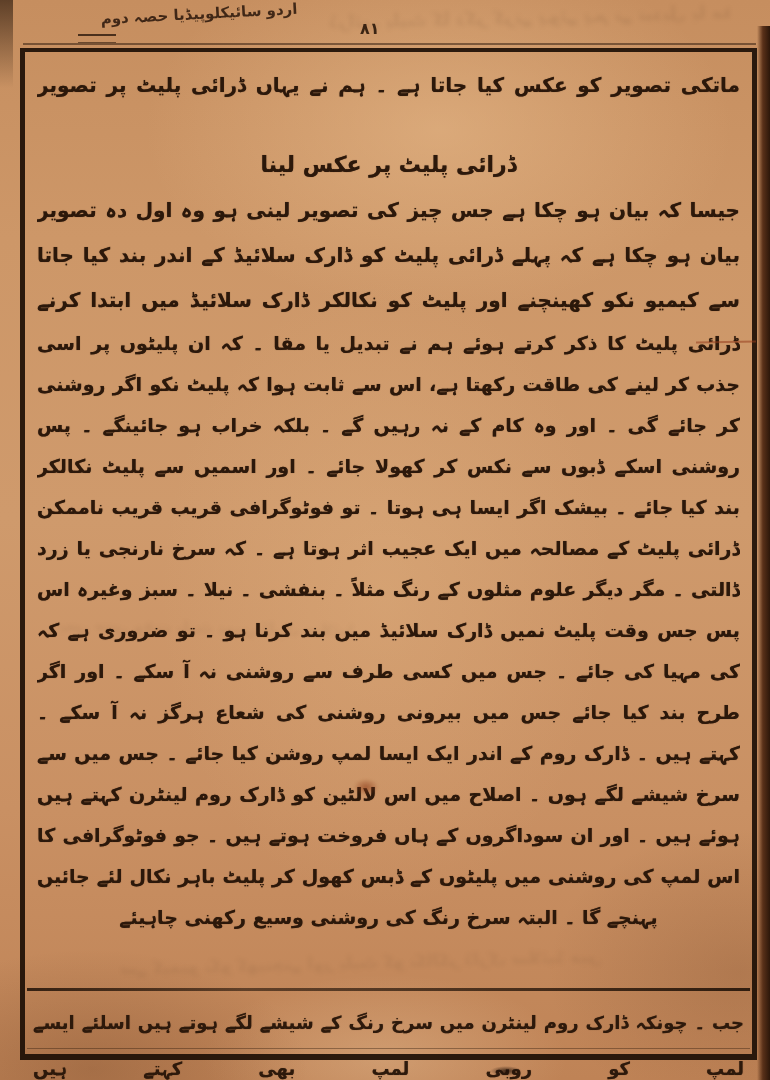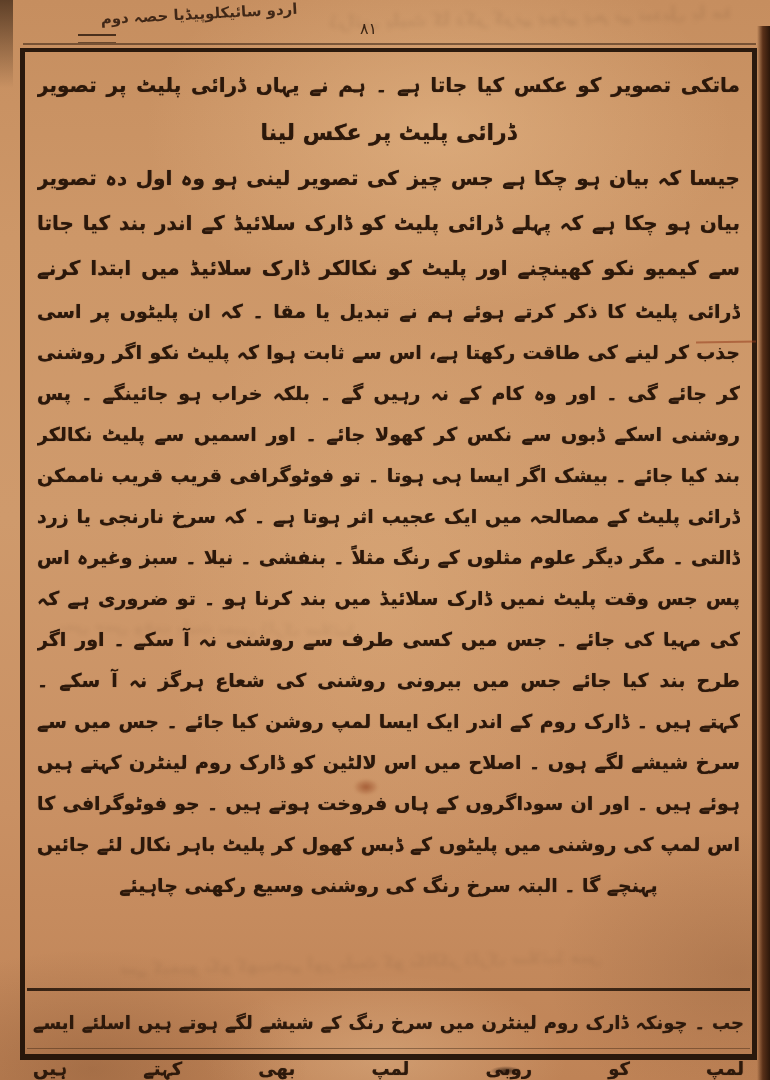--- a/index.html
+++ b/index.html
@@ -26,40 +26,40 @@
   .frame::after{content:"";position:absolute;left:2px;right:2px;bottom:5px;height:1px;
     background:rgba(40,20,8,.38);}
   .inner{position:absolute;inset:0;padding:10px 12px 0 12px;direction:rtl;}
   
   .tline{
     font-weight:700;color:rgba(42,23,10,.93);
     text-align:justify;text-align-last:justify;overflow:hidden;
     text-shadow:0 0 .7px rgba(42,23,10,.85);
   }
   .intro{height:50px;line-height:46px;font-size:20px;}
-  .h1{height:44px;line-height:42px;font-size:22px;text-align:center;text-align-last:center;}
+  .h1{height:44px;line-height:42px;font-size:22px;text-align:center;text-align-last:center;margin-top:32px;}
   .s1line{height:45px;line-height:45px;font-size:20px;}
   .h2{height:40px;line-height:36px;font-size:21px;text-align:center;text-align-last:center;}
   .s2line{height:41px;line-height:41px;font-size:19px;}
   .s2line.last{text-align:left;text-align-last:center;}
   .divider{position:absolute;left:2px;right:2px;top:936px;height:3px;
     background:linear-gradient(90deg,rgba(30,16,6,.85),rgba(30,16,6,.6) 30%,rgba(30,16,6,.88));}
   .footnote{
     position:absolute;left:8px;right:8px;top:948px;direction:rtl;
     font-size:18px;font-weight:700;line-height:46px;color:rgba(42,23,10,.9);
     text-align:justify;text-align-last:justify;text-shadow:0 0 .7px rgba(42,23,10,.8);
   }
   
   .running-title{
     position:absolute;top:5px;left:66px;width:266px;direction:rtl;text-align:center;
     font-size:15px;font-weight:700;color:rgba(45,25,12,.88);transform:rotate(-3deg);
   }
   .title-underline{position:absolute;top:34px;left:78px;width:38px;height:6px;
     border-top:2px solid rgba(45,25,12,.8);border-bottom:1px solid rgba(45,25,12,.6);}
-  .page-number{position:absolute;top:19px;left:360px;font-size:16px;font-weight:400;
+  .page-number{position:absolute;top:19px;left:360px;font-size:16px;font-weight:700;
     color:rgba(42,23,10,.9);}
   
   .edge-right{position:absolute;right:0;top:26px;width:13px;height:1054px;
     background:linear-gradient(90deg,rgba(60,32,16,0),#5a3119 45%,#2c170a);}
   .corner-smudge{position:absolute;left:0;top:0;width:13px;height:88px;opacity:.75;
     background:linear-gradient(180deg,rgba(36,20,9,.85),rgba(36,20,9,0));}
   .blot-bottom{position:absolute;left:490px;top:1066px;width:32px;height:10px;
     background:radial-gradient(ellipse,rgba(33,17,8,.8),rgba(33,17,8,0) 70%);}
   .scratch{position:absolute;left:696px;top:341px;width:60px;height:2px;
     background:rgba(150,62,30,.55);transform:rotate(-1deg);}

